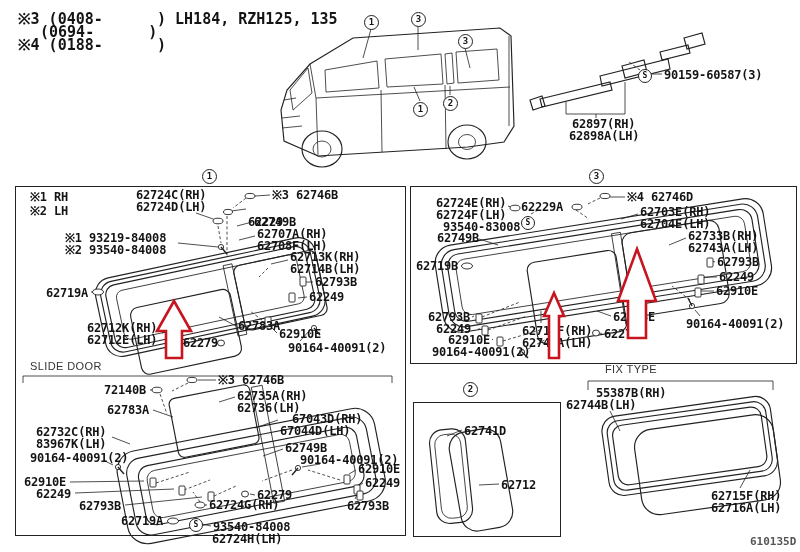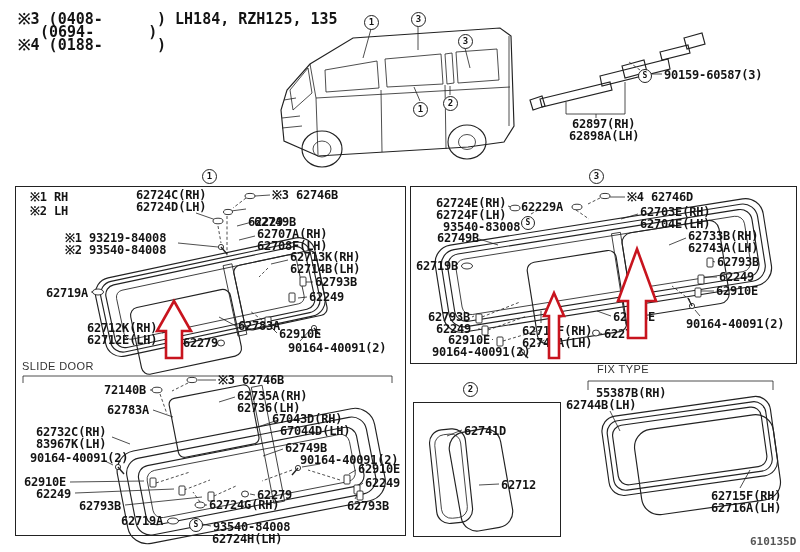--- a/index.html
+++ b/index.html
@@ -5,21 +5,21 @@
   html,body{margin:0;padding:0;background:#fff;}
   .stage{position:relative;width:800px;height:552px;background:#fff;overflow:hidden;
          font-family:"DejaVu Sans Mono",monospace;}
   svg.art{position:absolute;left:0;top:0;z-index:1;}
   svg.artTop{position:absolute;left:0;top:0;z-index:6;pointer-events:none;}
   .bx{position:absolute;border:1.4px solid #222;z-index:2;background:transparent;}
   .pl{position:absolute;z-index:3;font:bold 12px "DejaVu Sans Mono",monospace;
       letter-spacing:-0.2px;line-height:1;color:#141414;white-space:pre;}
   .sm{font-size:15px;letter-spacing:0;}
   .st{position:absolute;z-index:3;font:11px "Liberation Sans",sans-serif;color:#333;
-      letter-spacing:.4px;white-space:pre;line-height:1;}
+      letter-spacing:.4px;white-space:pre;line-height:1;margin-left:8px;}
   .bd{position:absolute;z-index:4;width:13px;height:13px;border:1.2px solid #222;border-radius:50%;
       background:#fff;font:bold 9px "DejaVu Sans Mono",monospace;color:#111;
       display:flex;align-items:center;justify-content:center;line-height:1;}
   .ss{position:absolute;z-index:4;width:12px;height:12px;border:1.1px solid #222;border-radius:50%;
       background:#fff;font:bold 8px "DejaVu Sans Mono",monospace;color:#111;
       display:flex;align-items:center;justify-content:center;line-height:1;}
   .code{position:absolute;z-index:3;font:bold 11px "DejaVu Sans Mono",monospace;color:#555;}
   .k{stroke:#222;fill:none;stroke-width:1.15;}
   .t{stroke:#222;fill:none;stroke-width:.8;}
   .d{stroke:#222;fill:none;stroke-width:.8;stroke-dasharray:3 2.2;}
@@ -206,21 +206,21 @@
   <span class="pl" style="left:288px;top:342px">90164-40091(2)</span>
   <span class="pl" style="left:183px;top:337px">62279</span>
   <span class="pl" style="left:46px;top:287px">62719A</span>
   <span class="pl" style="left:87px;top:322px">62712K(RH)</span>
   <span class="pl" style="left:87px;top:334px">62712E(LH)</span>
   <span class="st" style="left:22px;top:361px">SLIDE DOOR</span>
   <span class="pl" style="left:104px;top:384px">72140B</span>
   <span class="pl" style="left:218px;top:374px">※3 62746B</span>
   <span class="pl" style="left:237px;top:390px">62735A(RH)</span>
   <span class="pl" style="left:237px;top:402px">62736(LH)</span>
-  <span class="pl" style="left:272px;top:413px">67043D(RH)</span>
+  <span class="pl" style="left:292px;top:413px">67043D(RH)</span>
   <span class="pl" style="left:280px;top:425px">67044D(LH)</span>
   <span class="pl" style="left:107px;top:404px">62783A</span>
   <span class="pl" style="left:36px;top:426px">62732C(RH)</span>
   <span class="pl" style="left:36px;top:438px">83967K(LH)</span>
   <span class="pl" style="left:30px;top:452px">90164-40091(2)</span>
   <span class="pl" style="left:24px;top:476px">62910E</span>
   <span class="pl" style="left:36px;top:488px">62249</span>
   <span class="pl" style="left:79px;top:500px">62793B</span>
   <span class="pl" style="left:121px;top:515px">62719A</span>
   <span class="pl" style="left:285px;top:442px">62749B</span>

